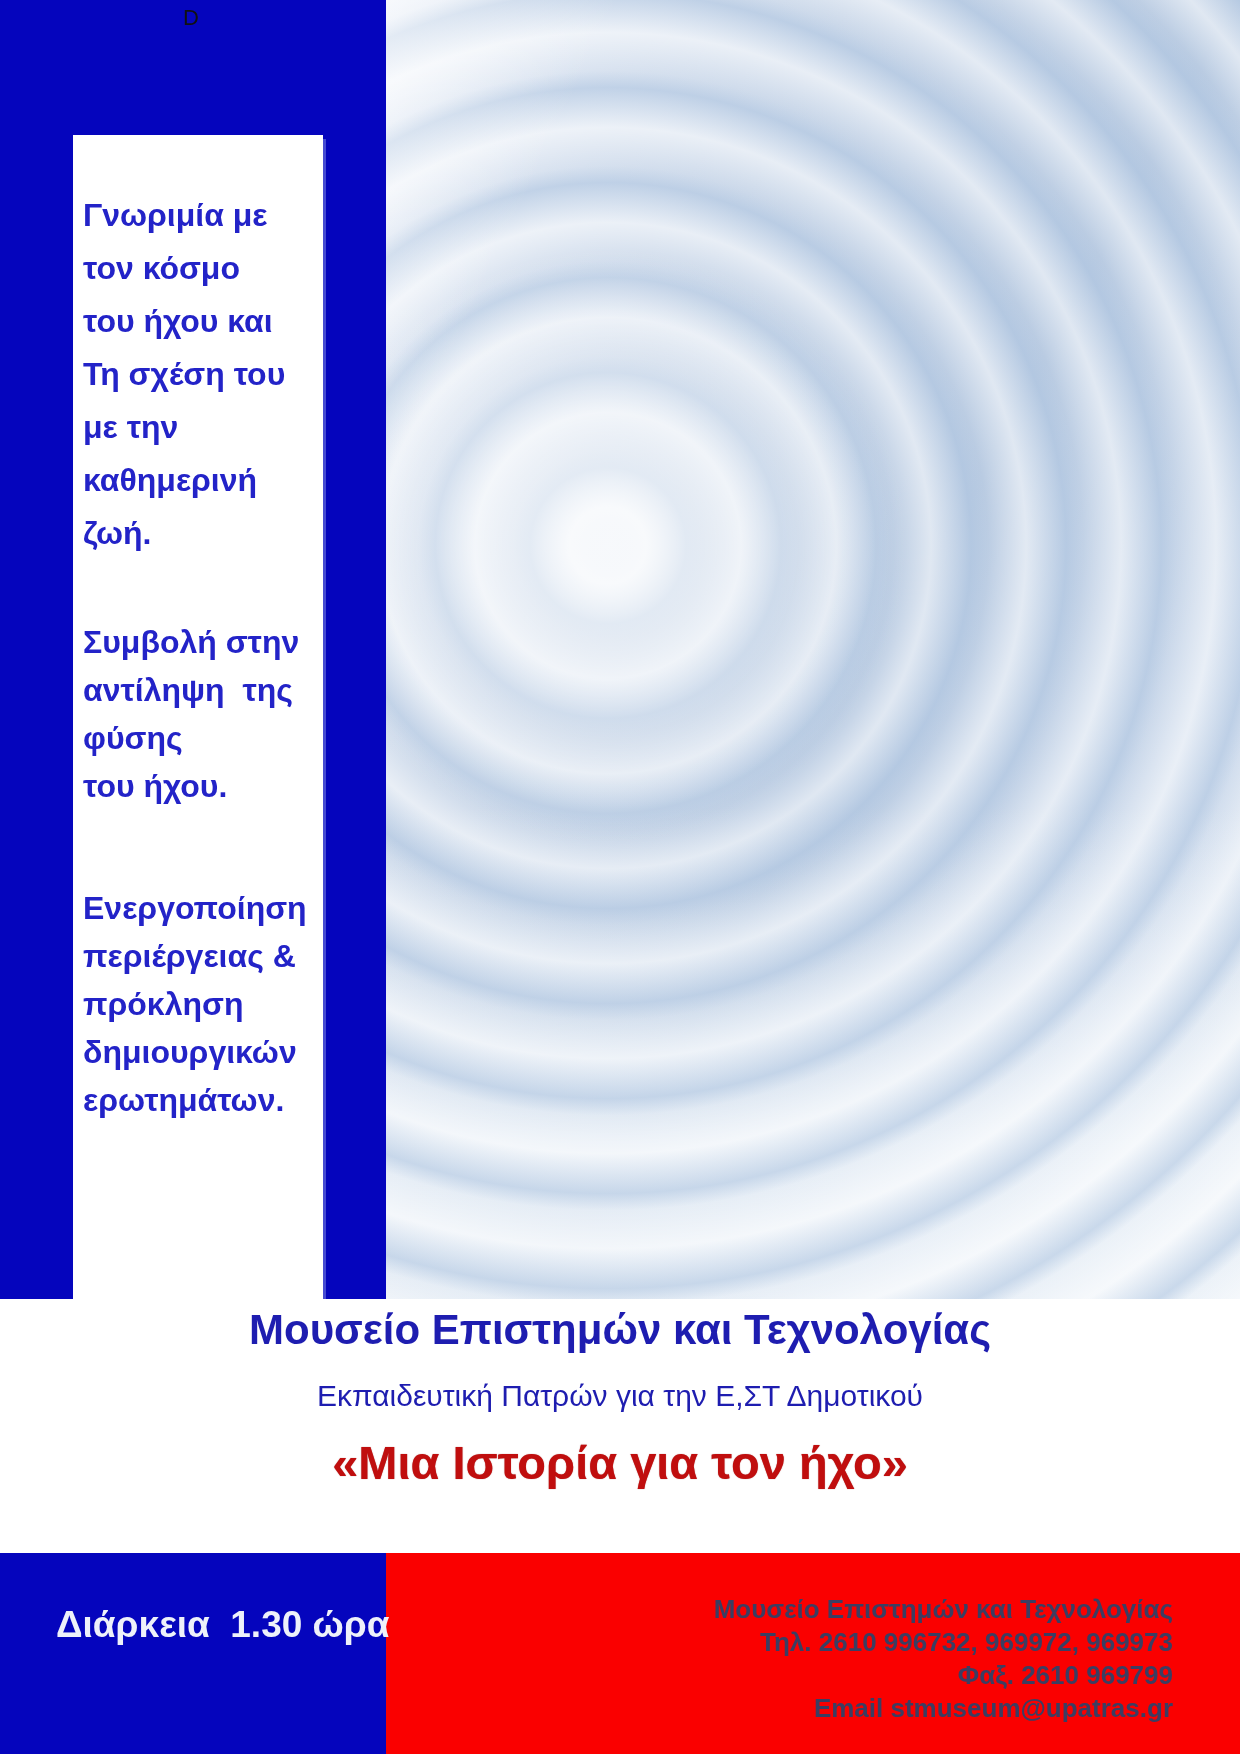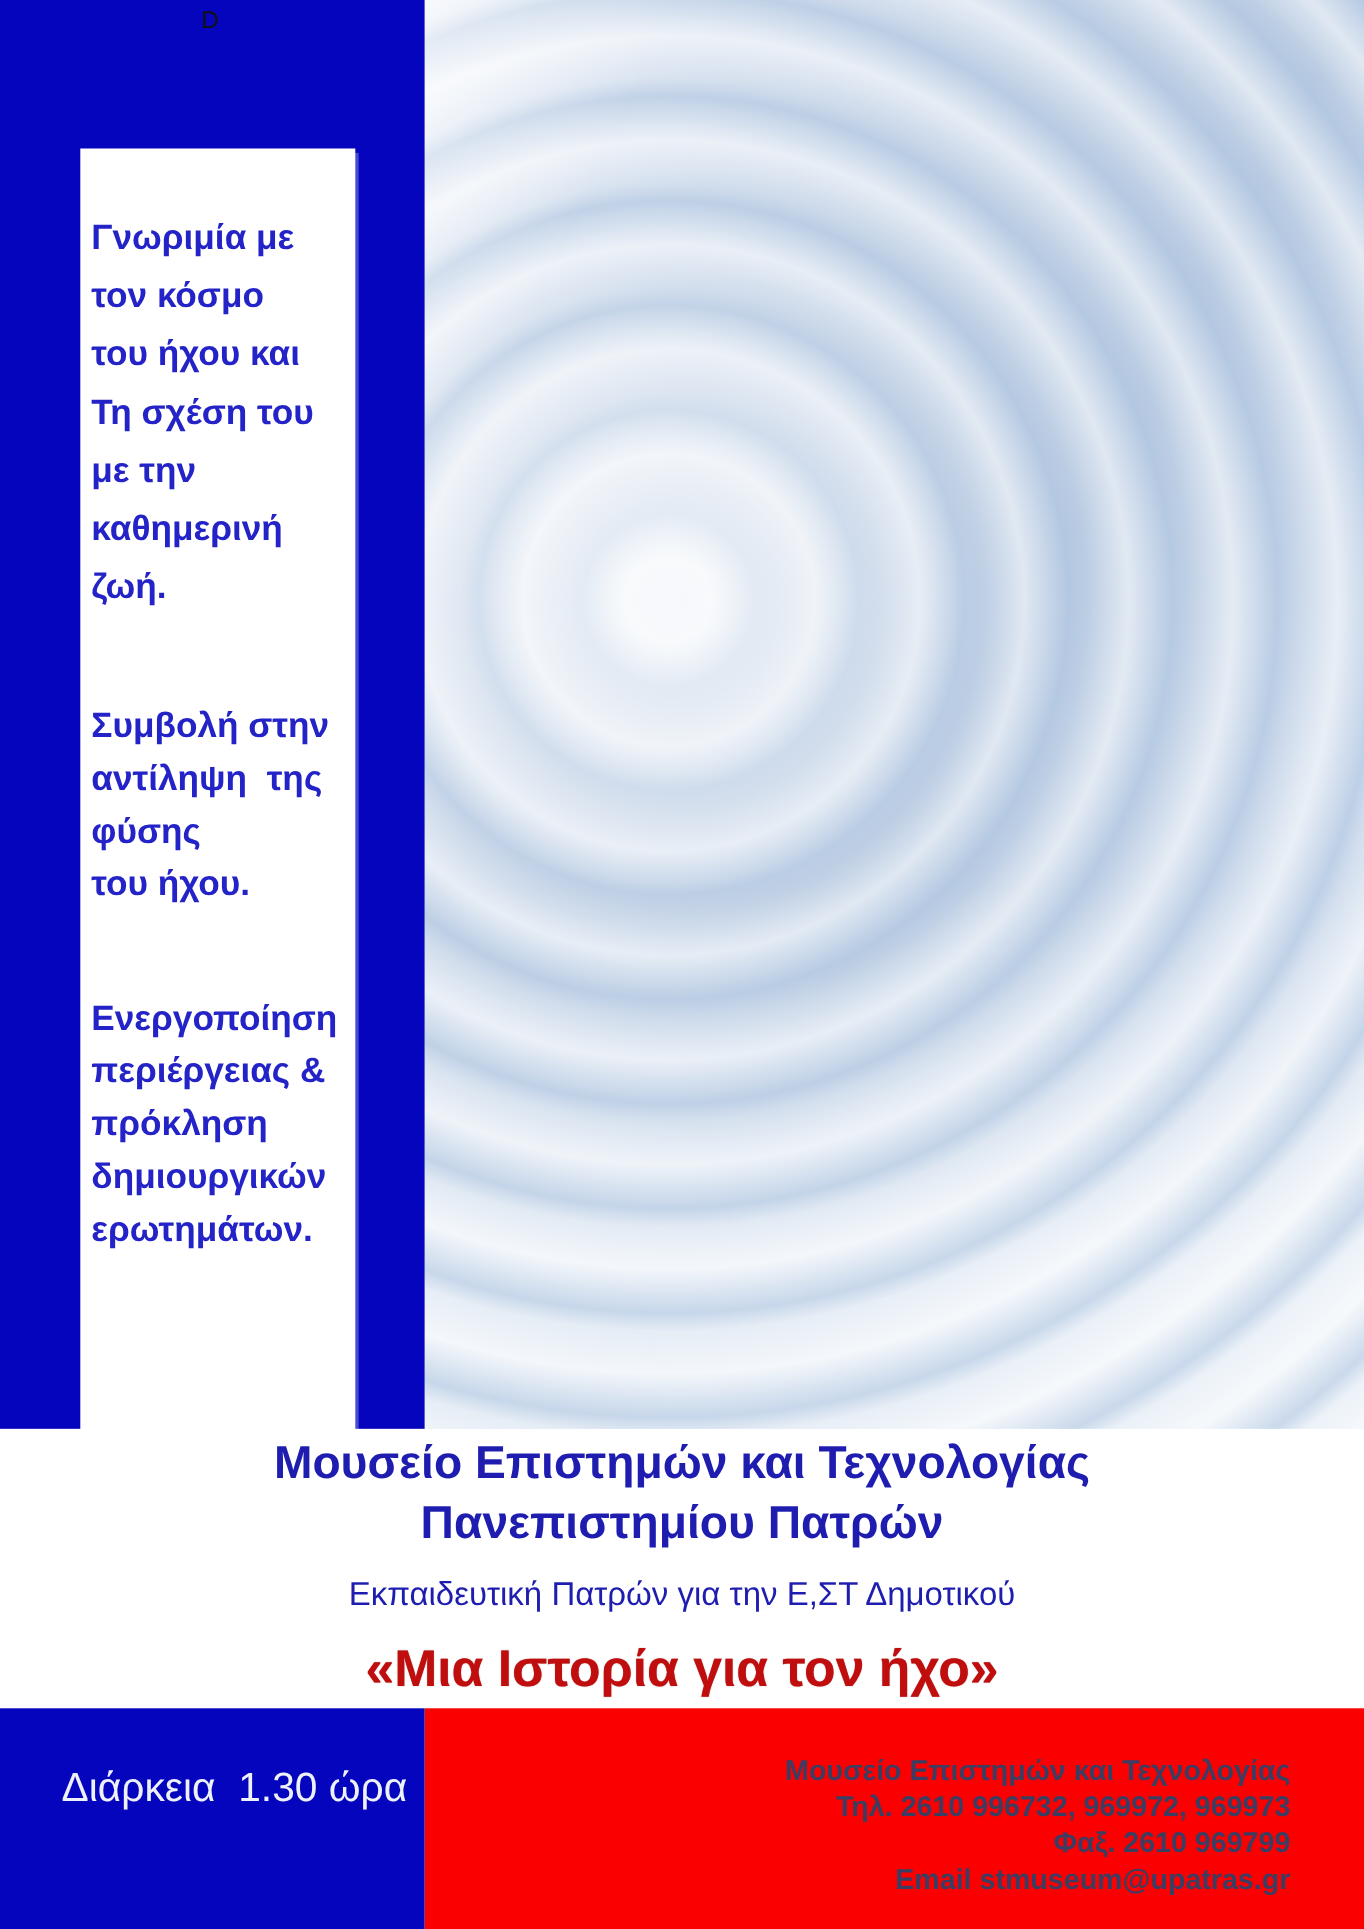--- a/index.html
+++ b/index.html
@@ -62,21 +62,21 @@
     box-shadow: 3px 4px 0 rgba(150,165,235,0.45);
   }
   .card-par {
     margin: 0;
     white-space: pre-wrap;
     color: var(--card-text-blue, #2323c8);
     font-weight: 700;
     font-size: 32px;
   }
   .card-par.p1 { line-height: 53px; }
-  .card-par.p2 { line-height: 48px; margin-top: 75px; }
+  .card-par.p2 { line-height: 48px; margin-top: 58px; }
   .card-par.p3 { line-height: 48px; margin-top: 74px; }
 
   
   .title-section {
     position: absolute;
     left: 0; top: 1299px;
     width: 1240px; height: 254px;
     background: #ffffff;
     text-align: center;
   }
@@ -116,21 +116,21 @@
   .bottom-blue {
     position: relative;
     width: 386px; height: 100%;
     flex: 0 0 auto;
     background: var(--band-blue, #0505bd);
   }
   .duration-text {
     position: absolute;
     left: 56px; top: 52px;
     color: var(--duration-text, #eef1fa);
-    font-weight: 400;
+    font-weight: 700;
     font-size: 37px;
     line-height: 40px;
     white-space: pre;
   }
   .bottom-red {
     flex: 1 1 auto;
     height: 100%;
     background: var(--bottom-red, #fa0000);
     box-sizing: border-box;
     padding: 40px 67px 0 0;
@@ -169,21 +169,20 @@
 πρόκληση
 δημιουργικών
 ερωτημάτων.</p>
       </div>
     </div>
     <div class="water"></div>
   </div>
 
   <div class="title-section">
     <h1 class="museum-title line1">Μουσείο Επιστημών και Τεχνολογίας</h1>
-    <h1 class="museum-title line2">Πανεπιστημίου Πατρών</h1>
     <p class="subtitle">Εκπαιδευτική Πατρών για την Ε,ΣΤ Δημοτικού</p>
     <h2 class="event-title">«Μια Ιστορία για τον ήχο»</h2>
   </div>
 
   <div class="bottom-bands">
     <div class="bottom-blue">
       <div class="duration-text">Διάρκεια  1.30 ώρα</div>
     </div>
     <div class="bottom-red">
       <div class="contact-line">Μουσείο Επιστημών και Τεχνολογίας</div>

